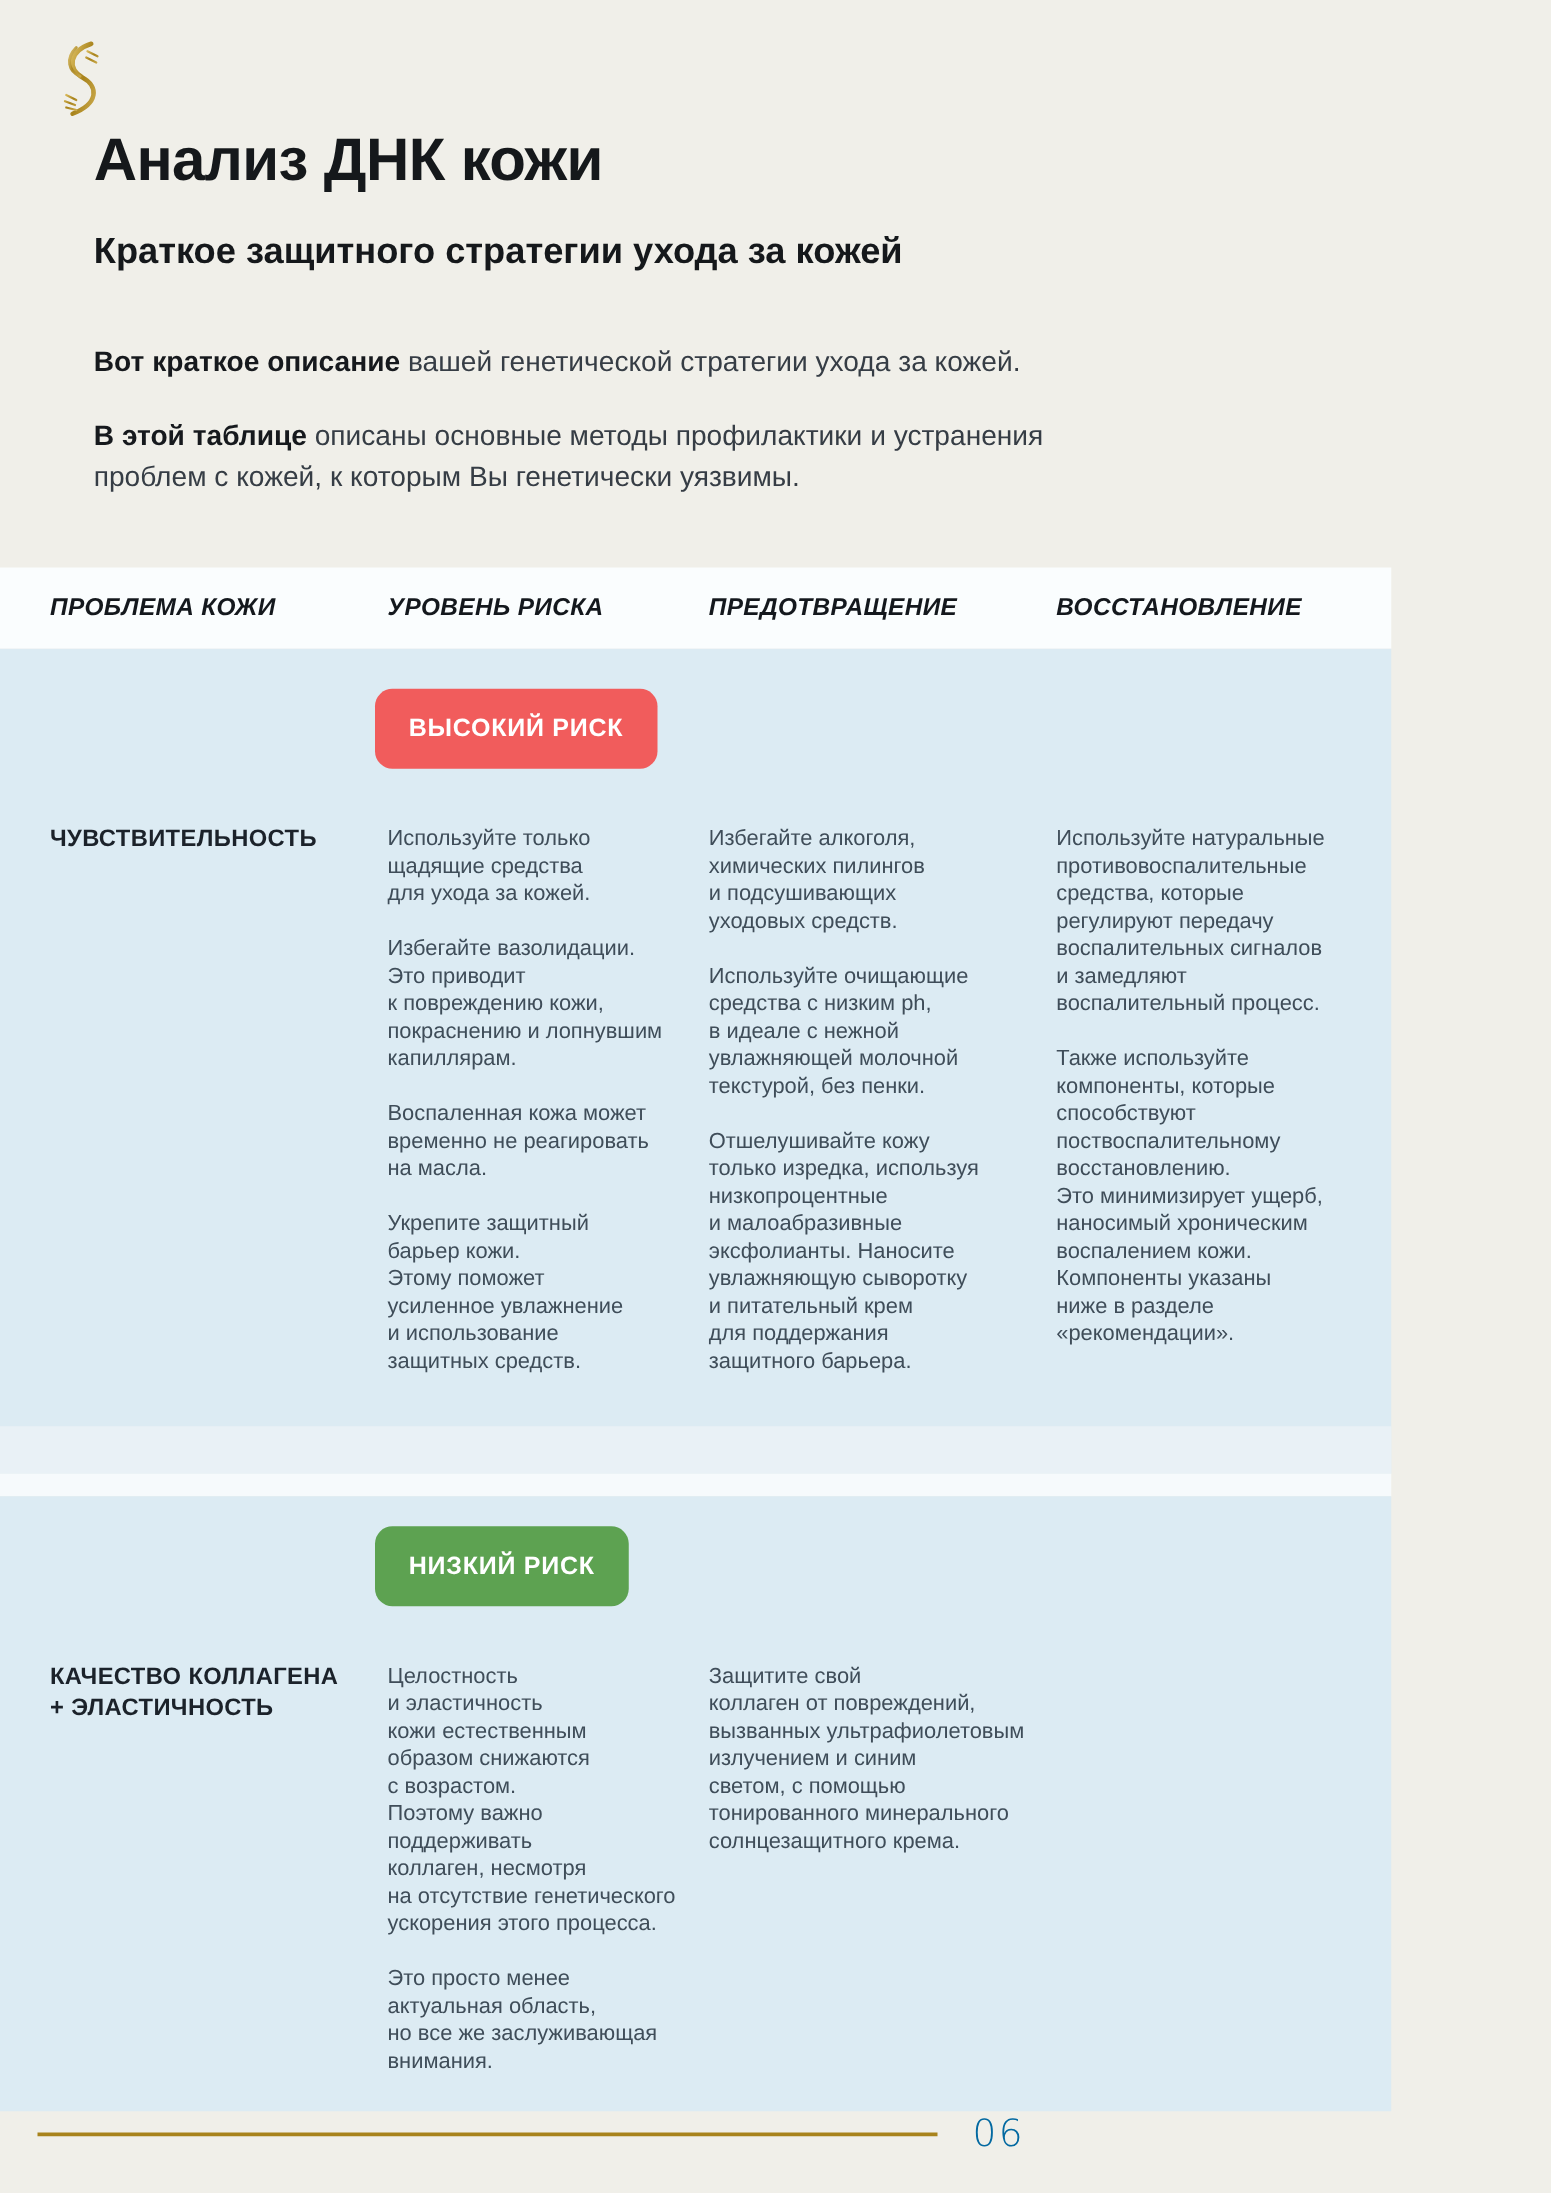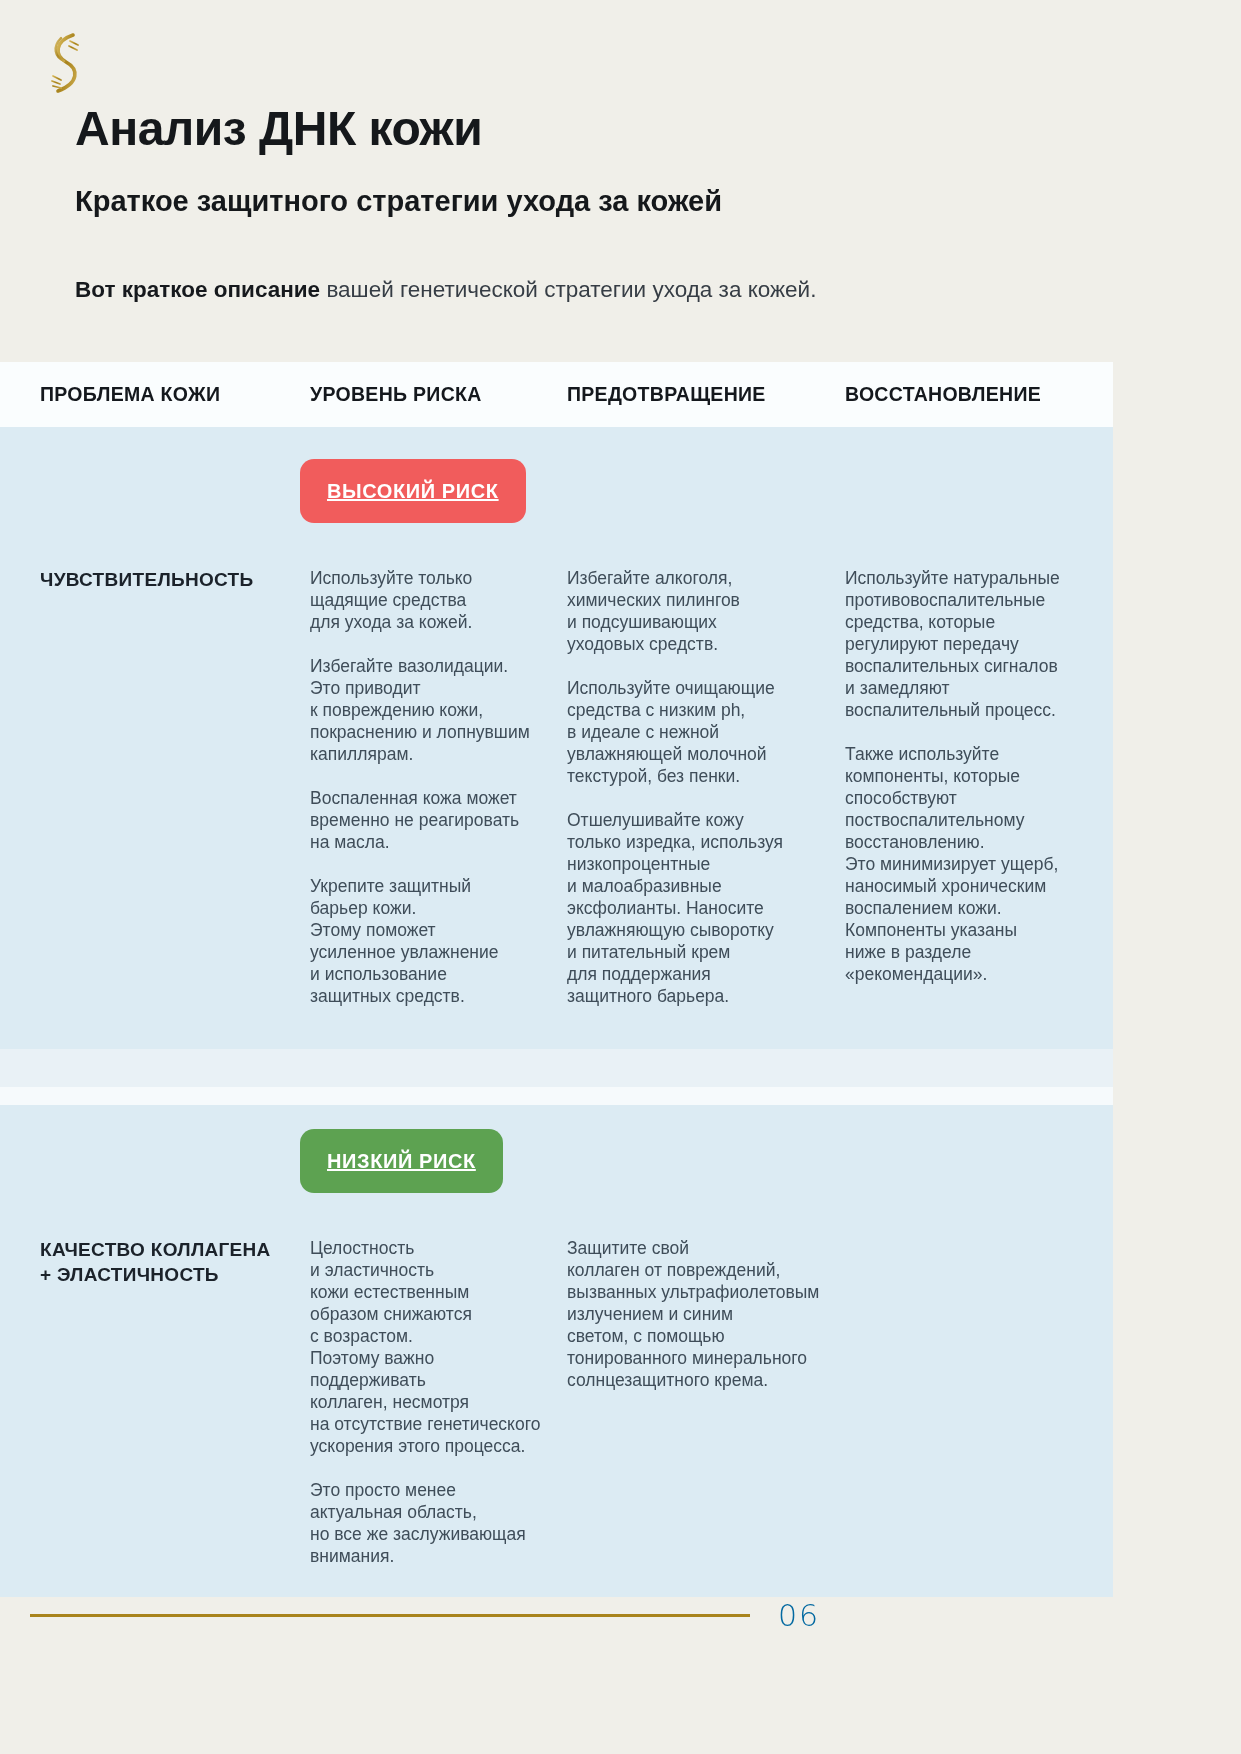--- a/index.html
+++ b/index.html
@@ -42,33 +42,33 @@
   }
 
   .thead {
     margin-top: 56px;
     height: 65px; width: 1113px;
     background: #fafdfe;
     align-items: center;
   }
   .thead .th {
     font-size: 19.5px; font-weight: 800; color: #14181d;
-    letter-spacing: 0.3px; white-space: nowrap;
+    letter-spacing: 0.3px; white-space: nowrap; font-style: italic;
   }
 
   .risk-section { width: 1113px; background: #dcebf3; }
   .badge-row { padding: 32px 0 0 300px; }
   .sec2 .badge-row { padding-top: 24px; }
   .badge {
     display: inline-block;
     height: 64px; line-height: 64px;
     padding: 0 27px;
     border-radius: 14px;
     color: #ffffff; font-size: 20px; font-weight: 800;
-    letter-spacing: 0.6px; white-space: nowrap; text-decoration: underline;
+    letter-spacing: 0.6px; white-space: nowrap;
   }
   .row { margin-top: 44px; align-items: start; }
   .cell { font-size: 17.5px; line-height: 22px; color: #3f4d59; }
   .cell p { margin: 0 0 22px 0; white-space: pre; }
   .cell p:last-child { margin-bottom: 0; }
   .cell-label {
     font-size: 19px; font-weight: 800; color: #1b222a;
     letter-spacing: 0.3px; line-height: 25px; white-space: pre-line;
   }
   .sec1 .row { padding-bottom: 0; }
@@ -106,20 +106,22 @@
       <path d="M13 6 C4 15, 7 25, 16 29" fill="none" stroke="url(#gold)" stroke-width="2.4" stroke-linecap="round" opacity="0.9"></path>
       <path d="M22 9 L30 13 M21 14 L29 18" stroke="url(#gold)" stroke-width="1.8" stroke-linecap="round"></path>
       <path d="M5 44 L13 48 M4 49 L12 52 M5 54 L13 56" stroke="url(#gold)" stroke-width="1.8" stroke-linecap="round"></path>
     </svg>
   </div>
 
   <h1 class="title">Анализ ДНК кожи</h1>
   <h2 class="subtitle">Краткое защитного стратегии ухода за кожей</h2>
 
   <p class="intro"><b>Вот краткое описание</b><span> вашей генетической стратегии ухода за кожей.</span></p>
+  <p class="intro"><b>В этой таблице</b><span> описаны основные методы профилактики и устранения
+проблем с кожей, к которым Вы генетически уязвимы.</span></p>
 
   <div class="thead grid-cols">
     <div class="th">ПРОБЛЕМА КОЖИ</div>
     <div class="th">УРОВЕНЬ РИСКА</div>
     <div class="th">ПРЕДОТВРАЩЕНИЕ</div>
     <div class="th">ВОССТАНОВЛЕНИЕ</div>
   </div>
 
   <section class="risk-section sec1">
     <div class="badge-row">

